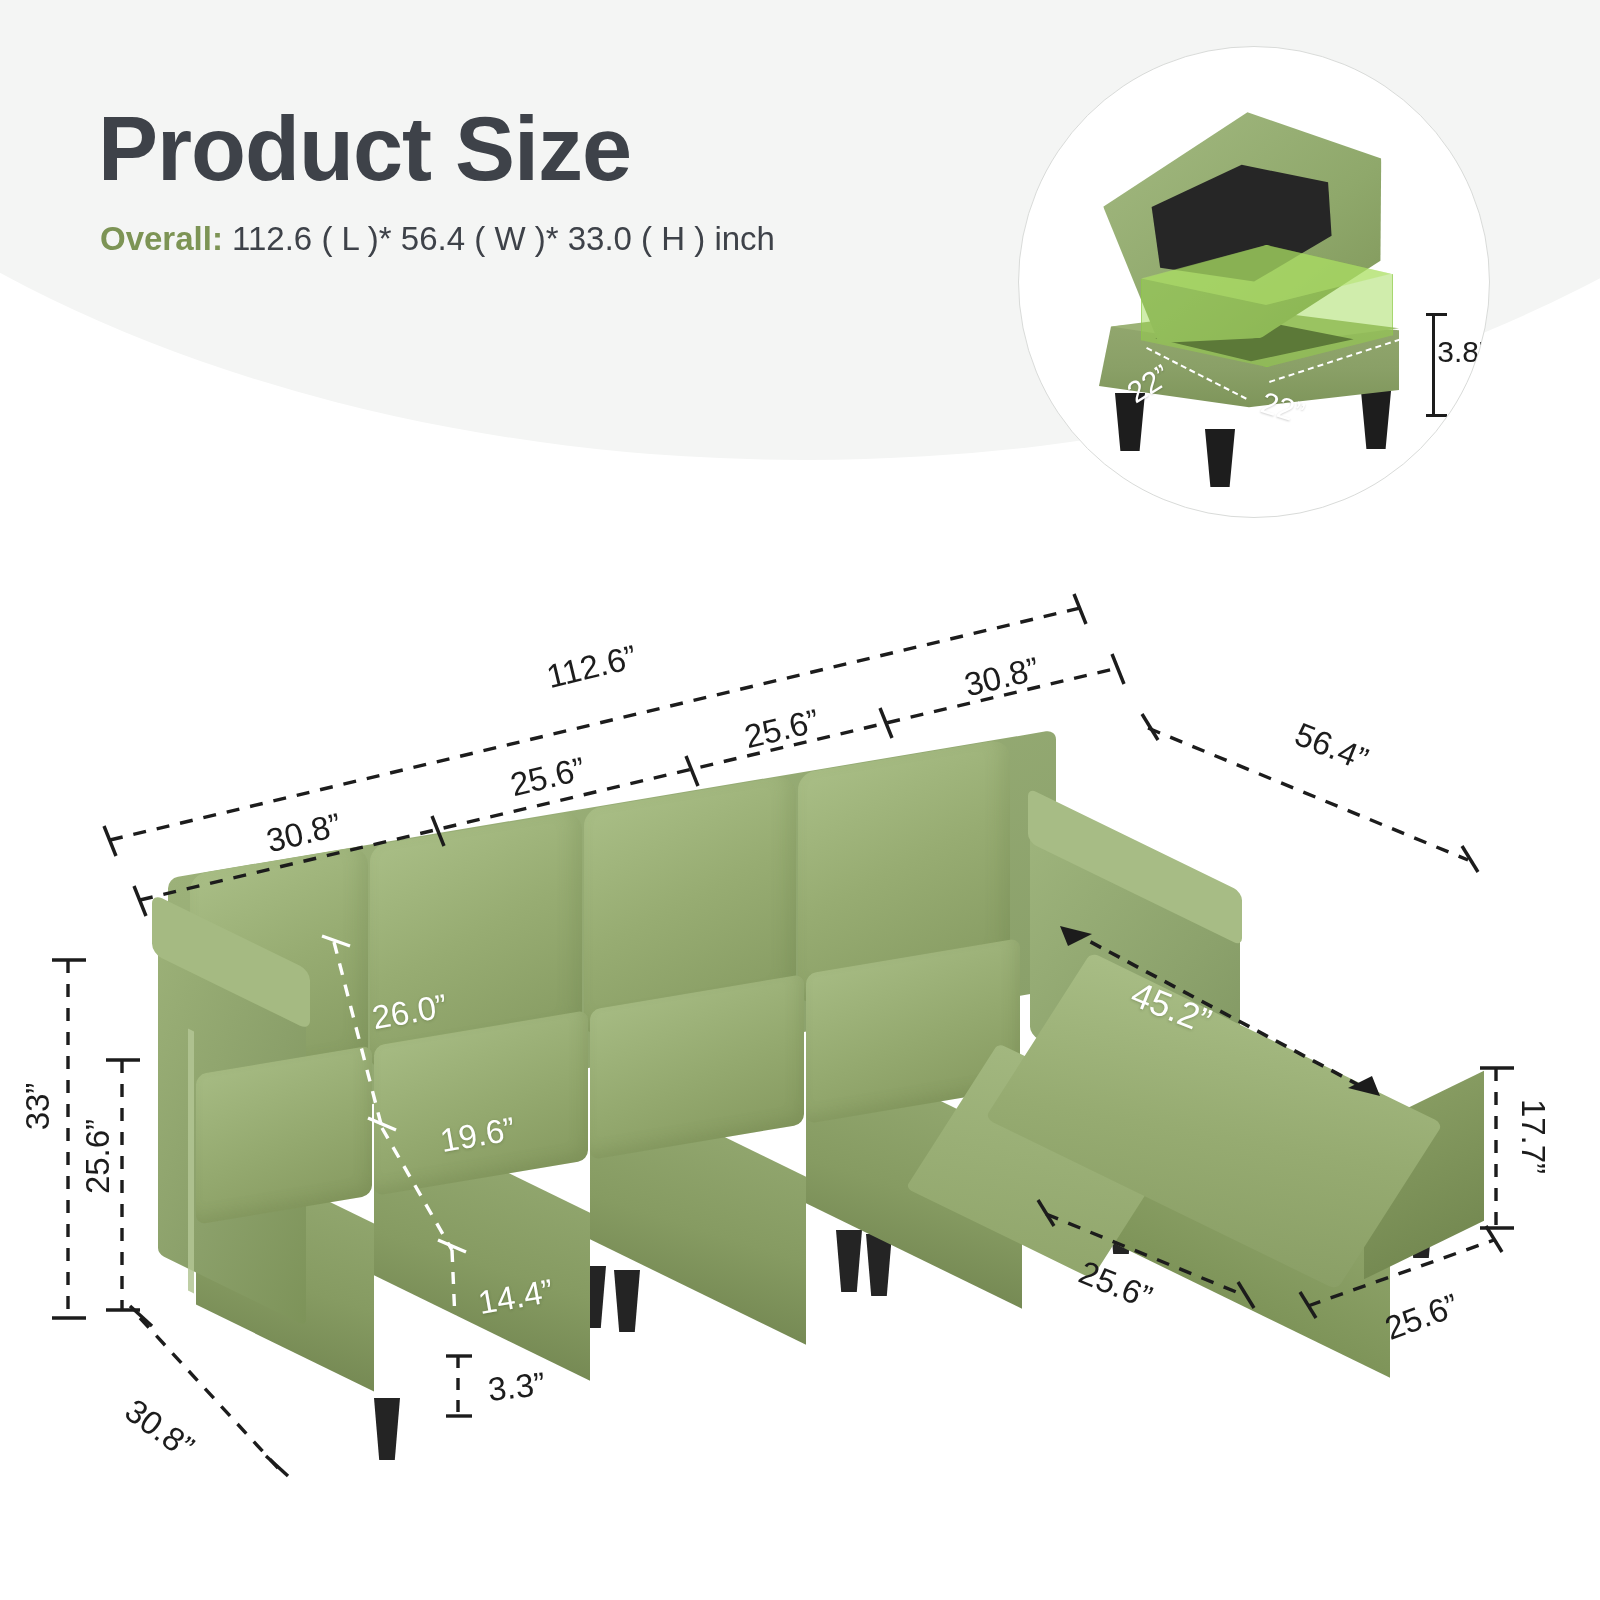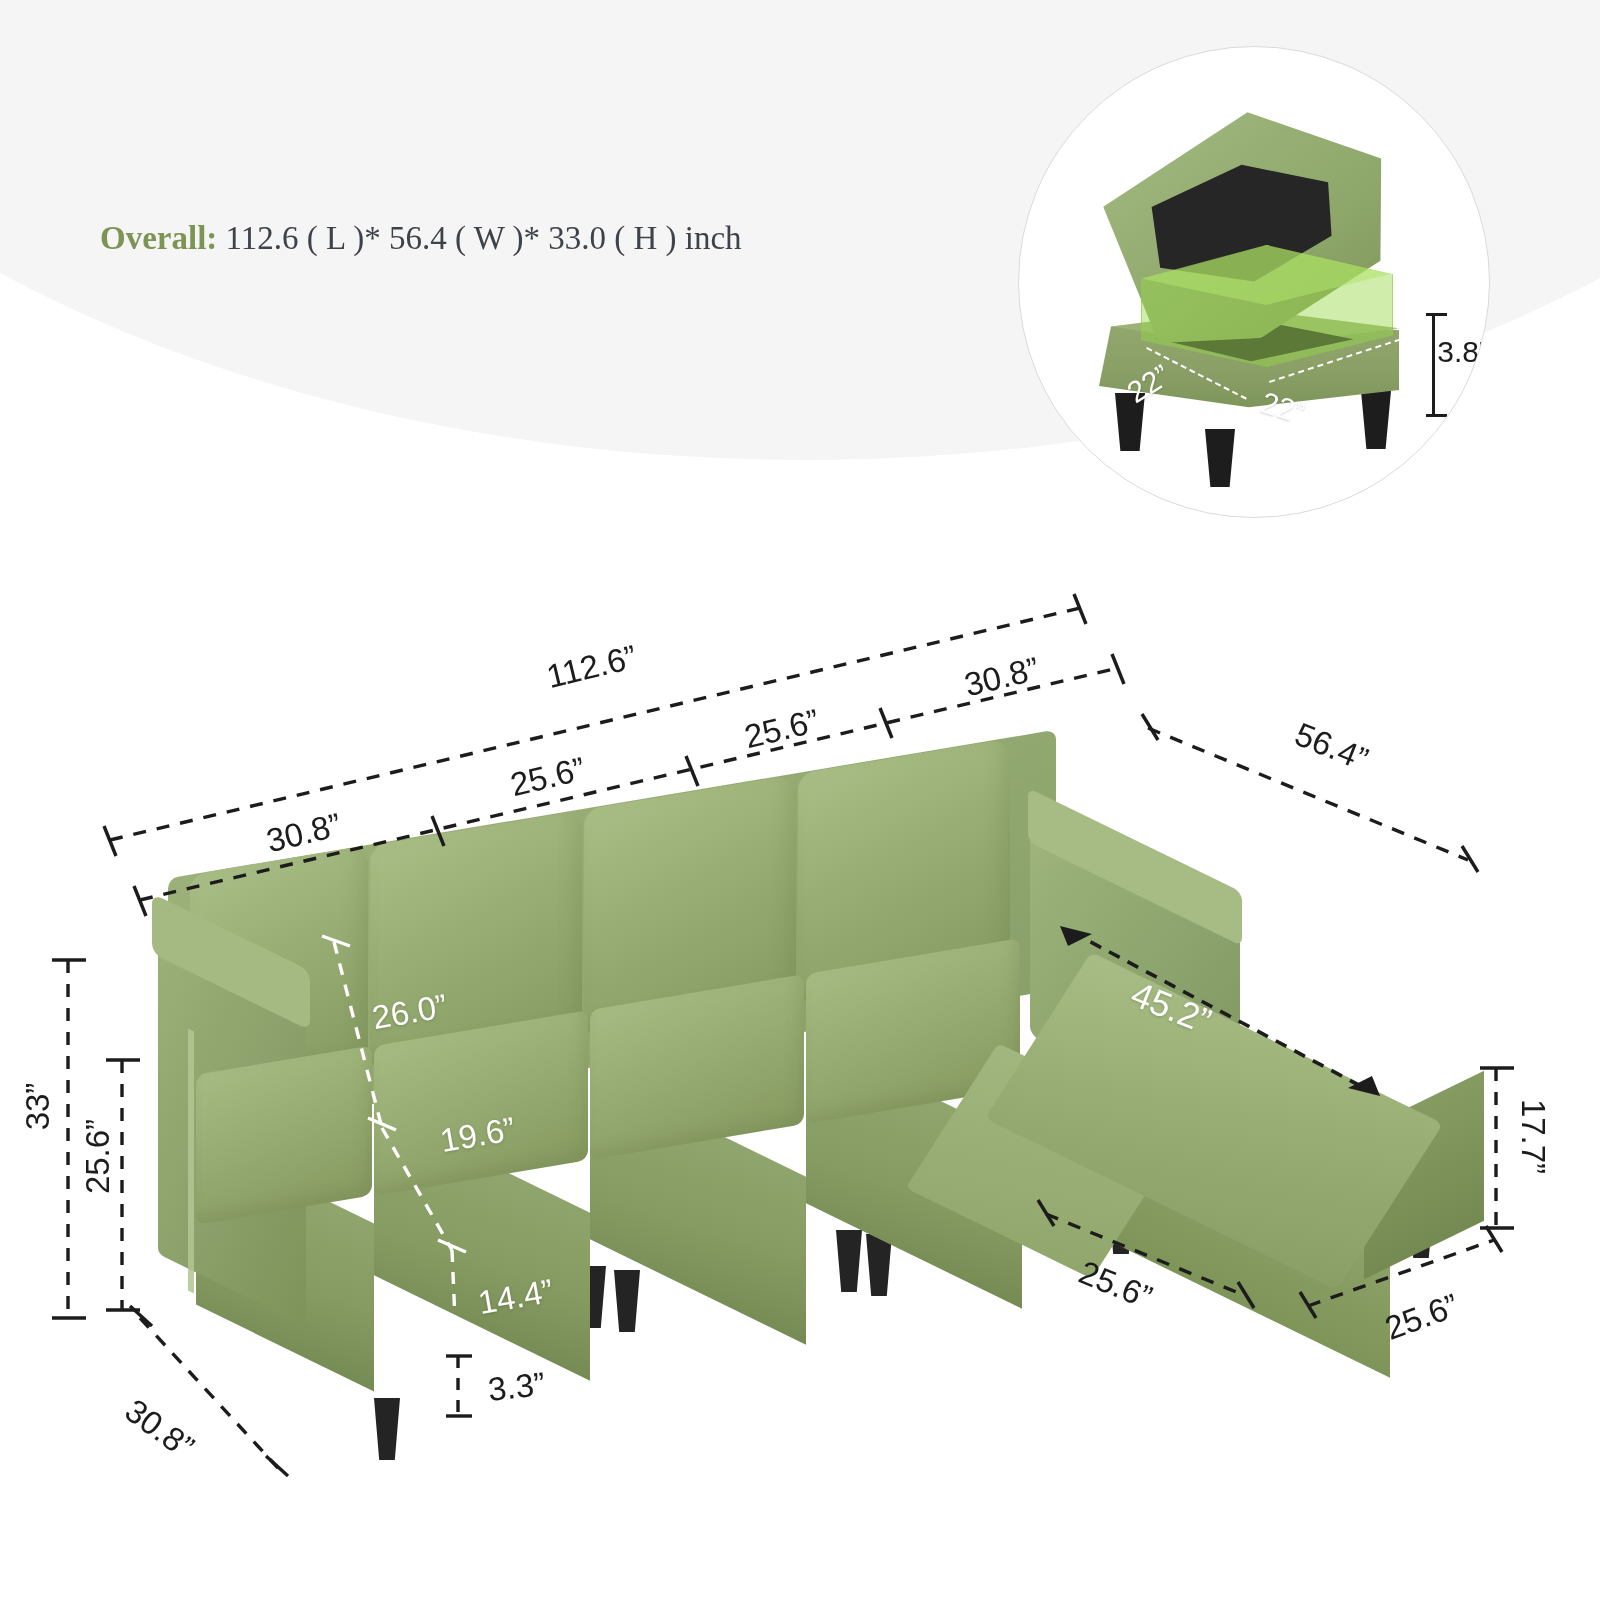--- a/index.html
+++ b/index.html
@@ -20,21 +20,21 @@
   }
 
   
   .title{
     position:absolute;left:98px;top:104px;z-index:6;
     font-size:90px;font-weight:bold;color:#3e4249;letter-spacing:-1px;
     line-height:1;white-space:nowrap;
   }
   .subtitle{
     position:absolute;left:100px;top:222px;z-index:6;
-    font-size:33px;color:#3e4249;white-space:nowrap;line-height:1;font-family:Liberation Serif, serif;
+    font-size:33px;color:#3e4249;white-space:nowrap;line-height:1;
   }
   .subtitle .lbl{color:#7d9455;font-weight:bold;}
   .subtitle .val{font-weight:normal;}
 
   
   .inset{
     position:absolute;left:1018px;top:46px;width:470px;height:470px;
     border-radius:50%;background:#ffffff;border:1.5px solid #d9dbd9;
     z-index:5;overflow:hidden;
   }
@@ -246,20 +246,21 @@
   }
   .dlab.white{color:#ffffff;text-shadow:0 1px 3px rgba(40,60,20,.25);}
 </style>
 </head>
 <body>
 
 <div id="stage">
 
   <div class="bg-band"></div>
 
+  <div class="title">Product Size</div>
   <div class="subtitle">
     <span class="lbl">Overall:</span>
     <span class="val">112.6 ( L )* 56.4 ( W )* 33.0 ( H ) inch</span>
   </div>
 
   <div class="inset">
     <div class="inset-scene">
       <div class="ot-leg l1"></div>
       <div class="ot-leg l2"></div>
       <div class="ot-leg l3"></div>

